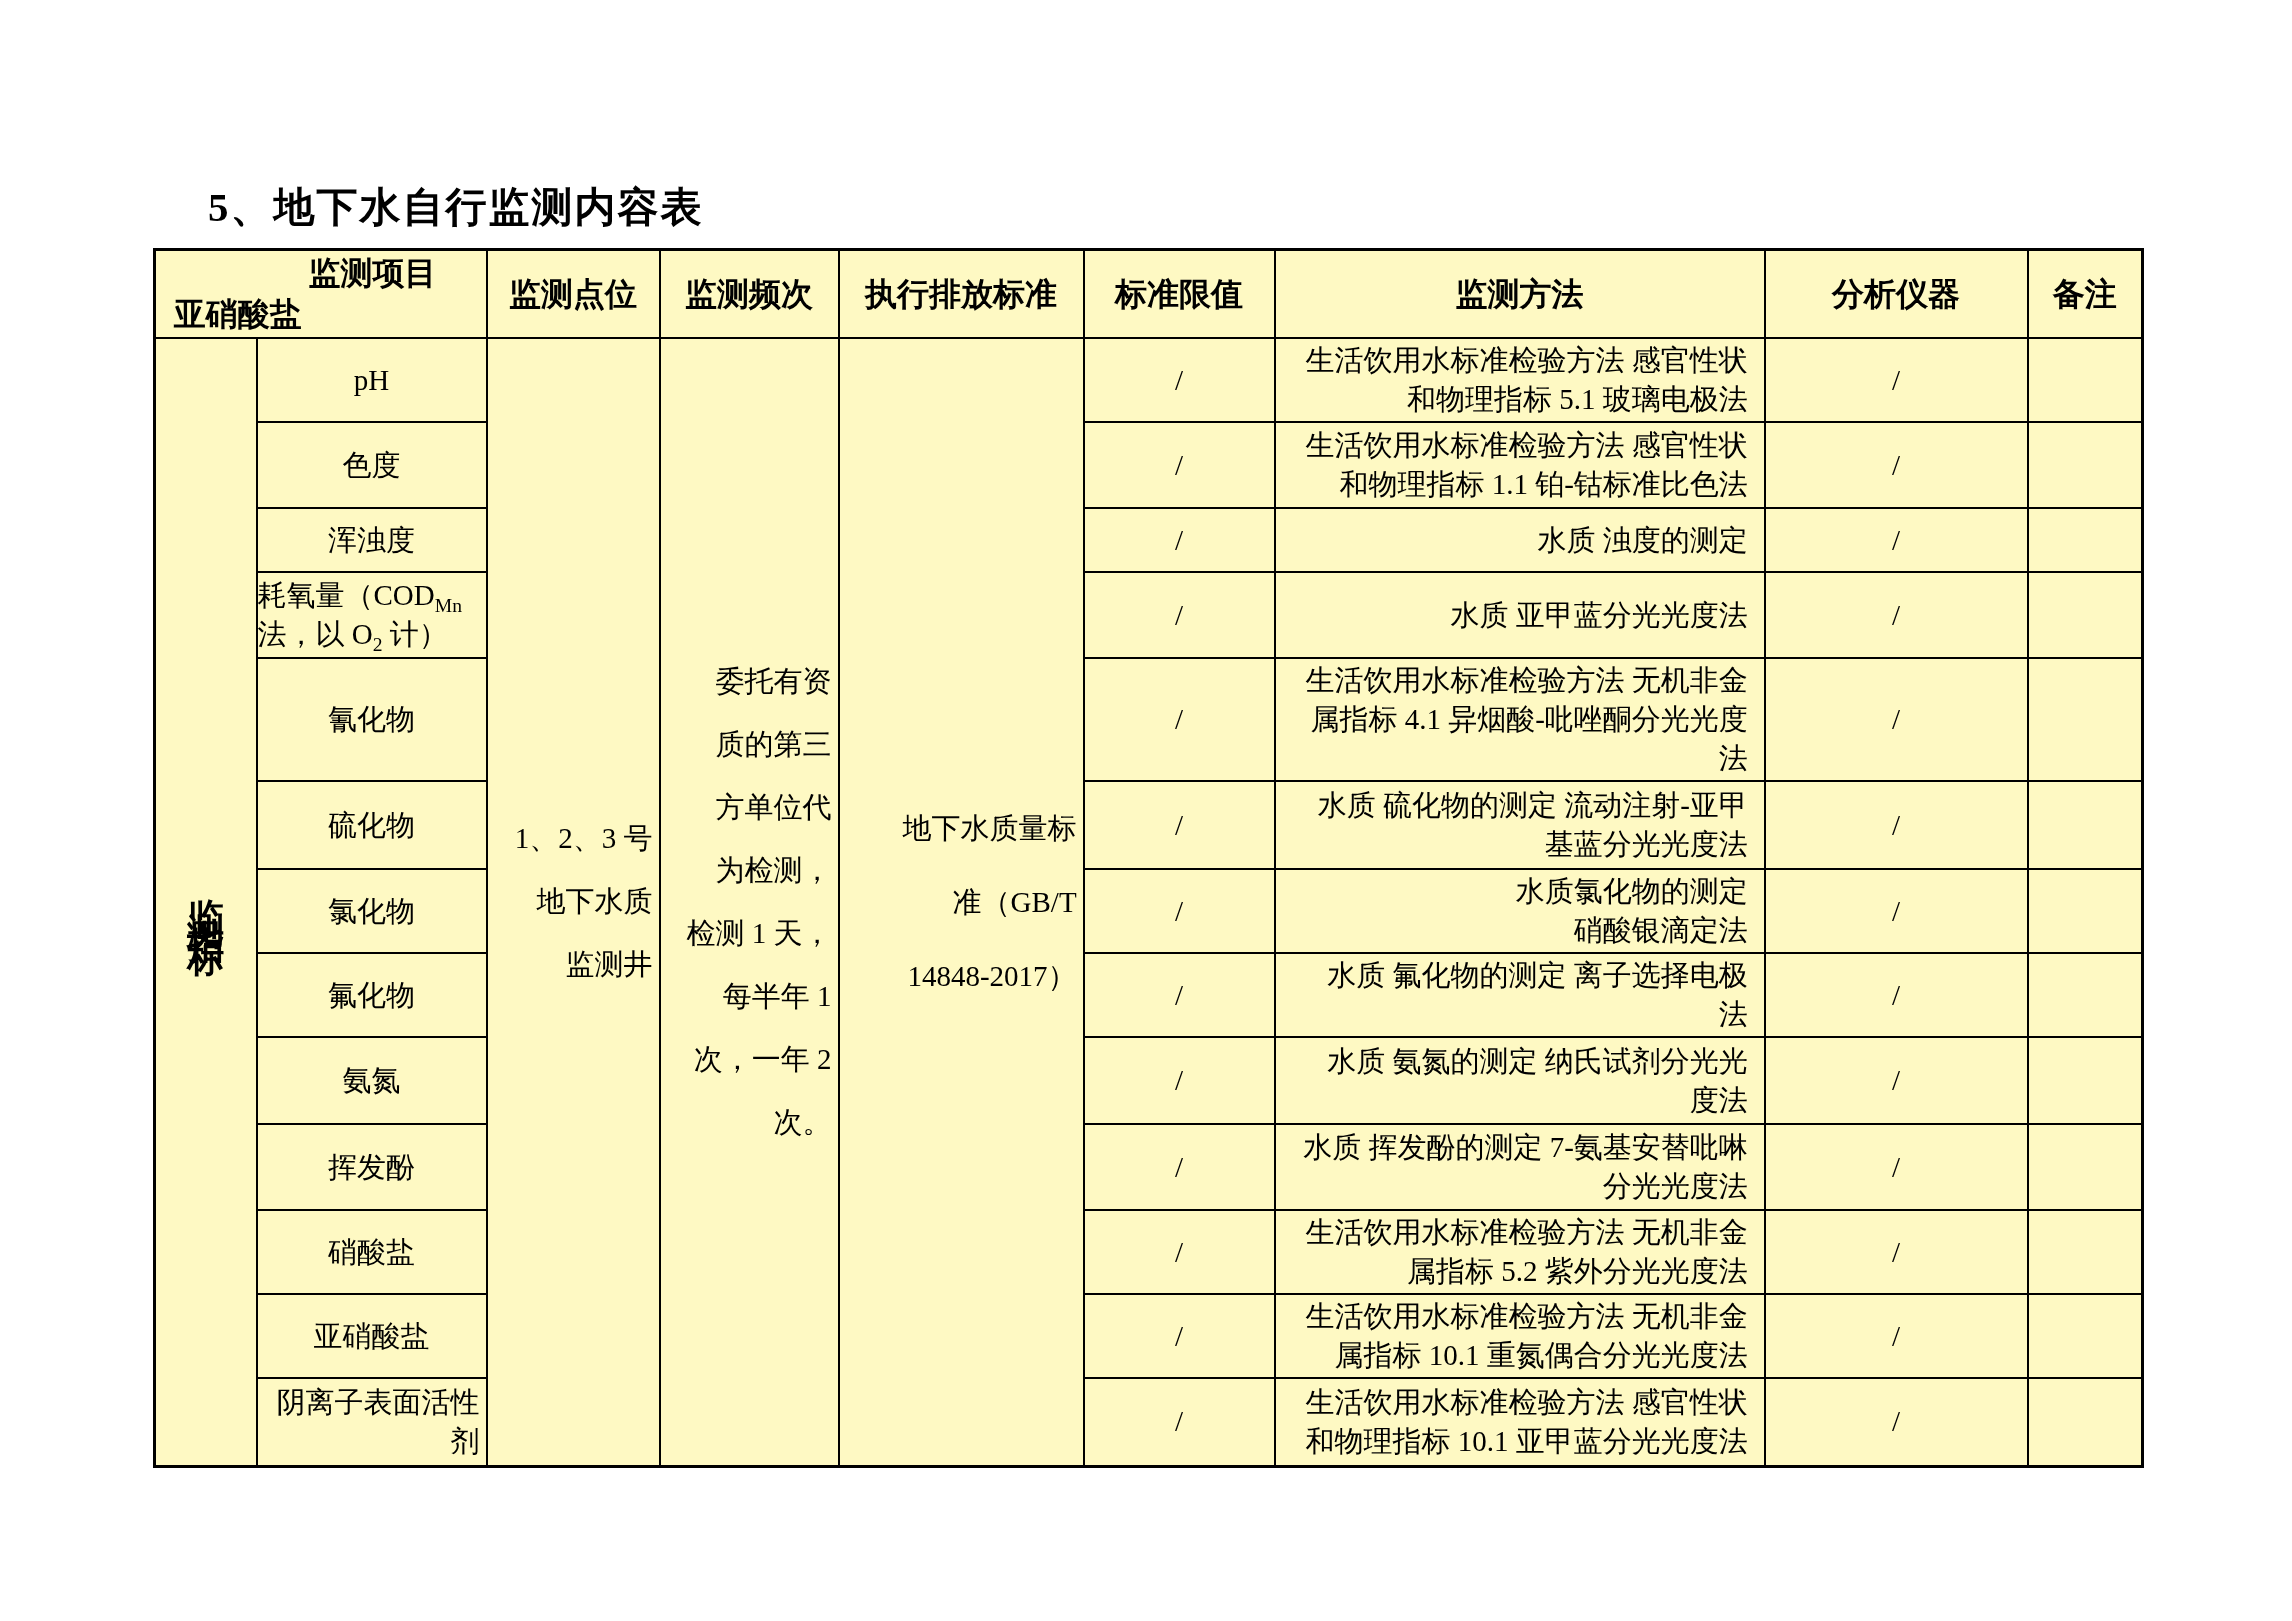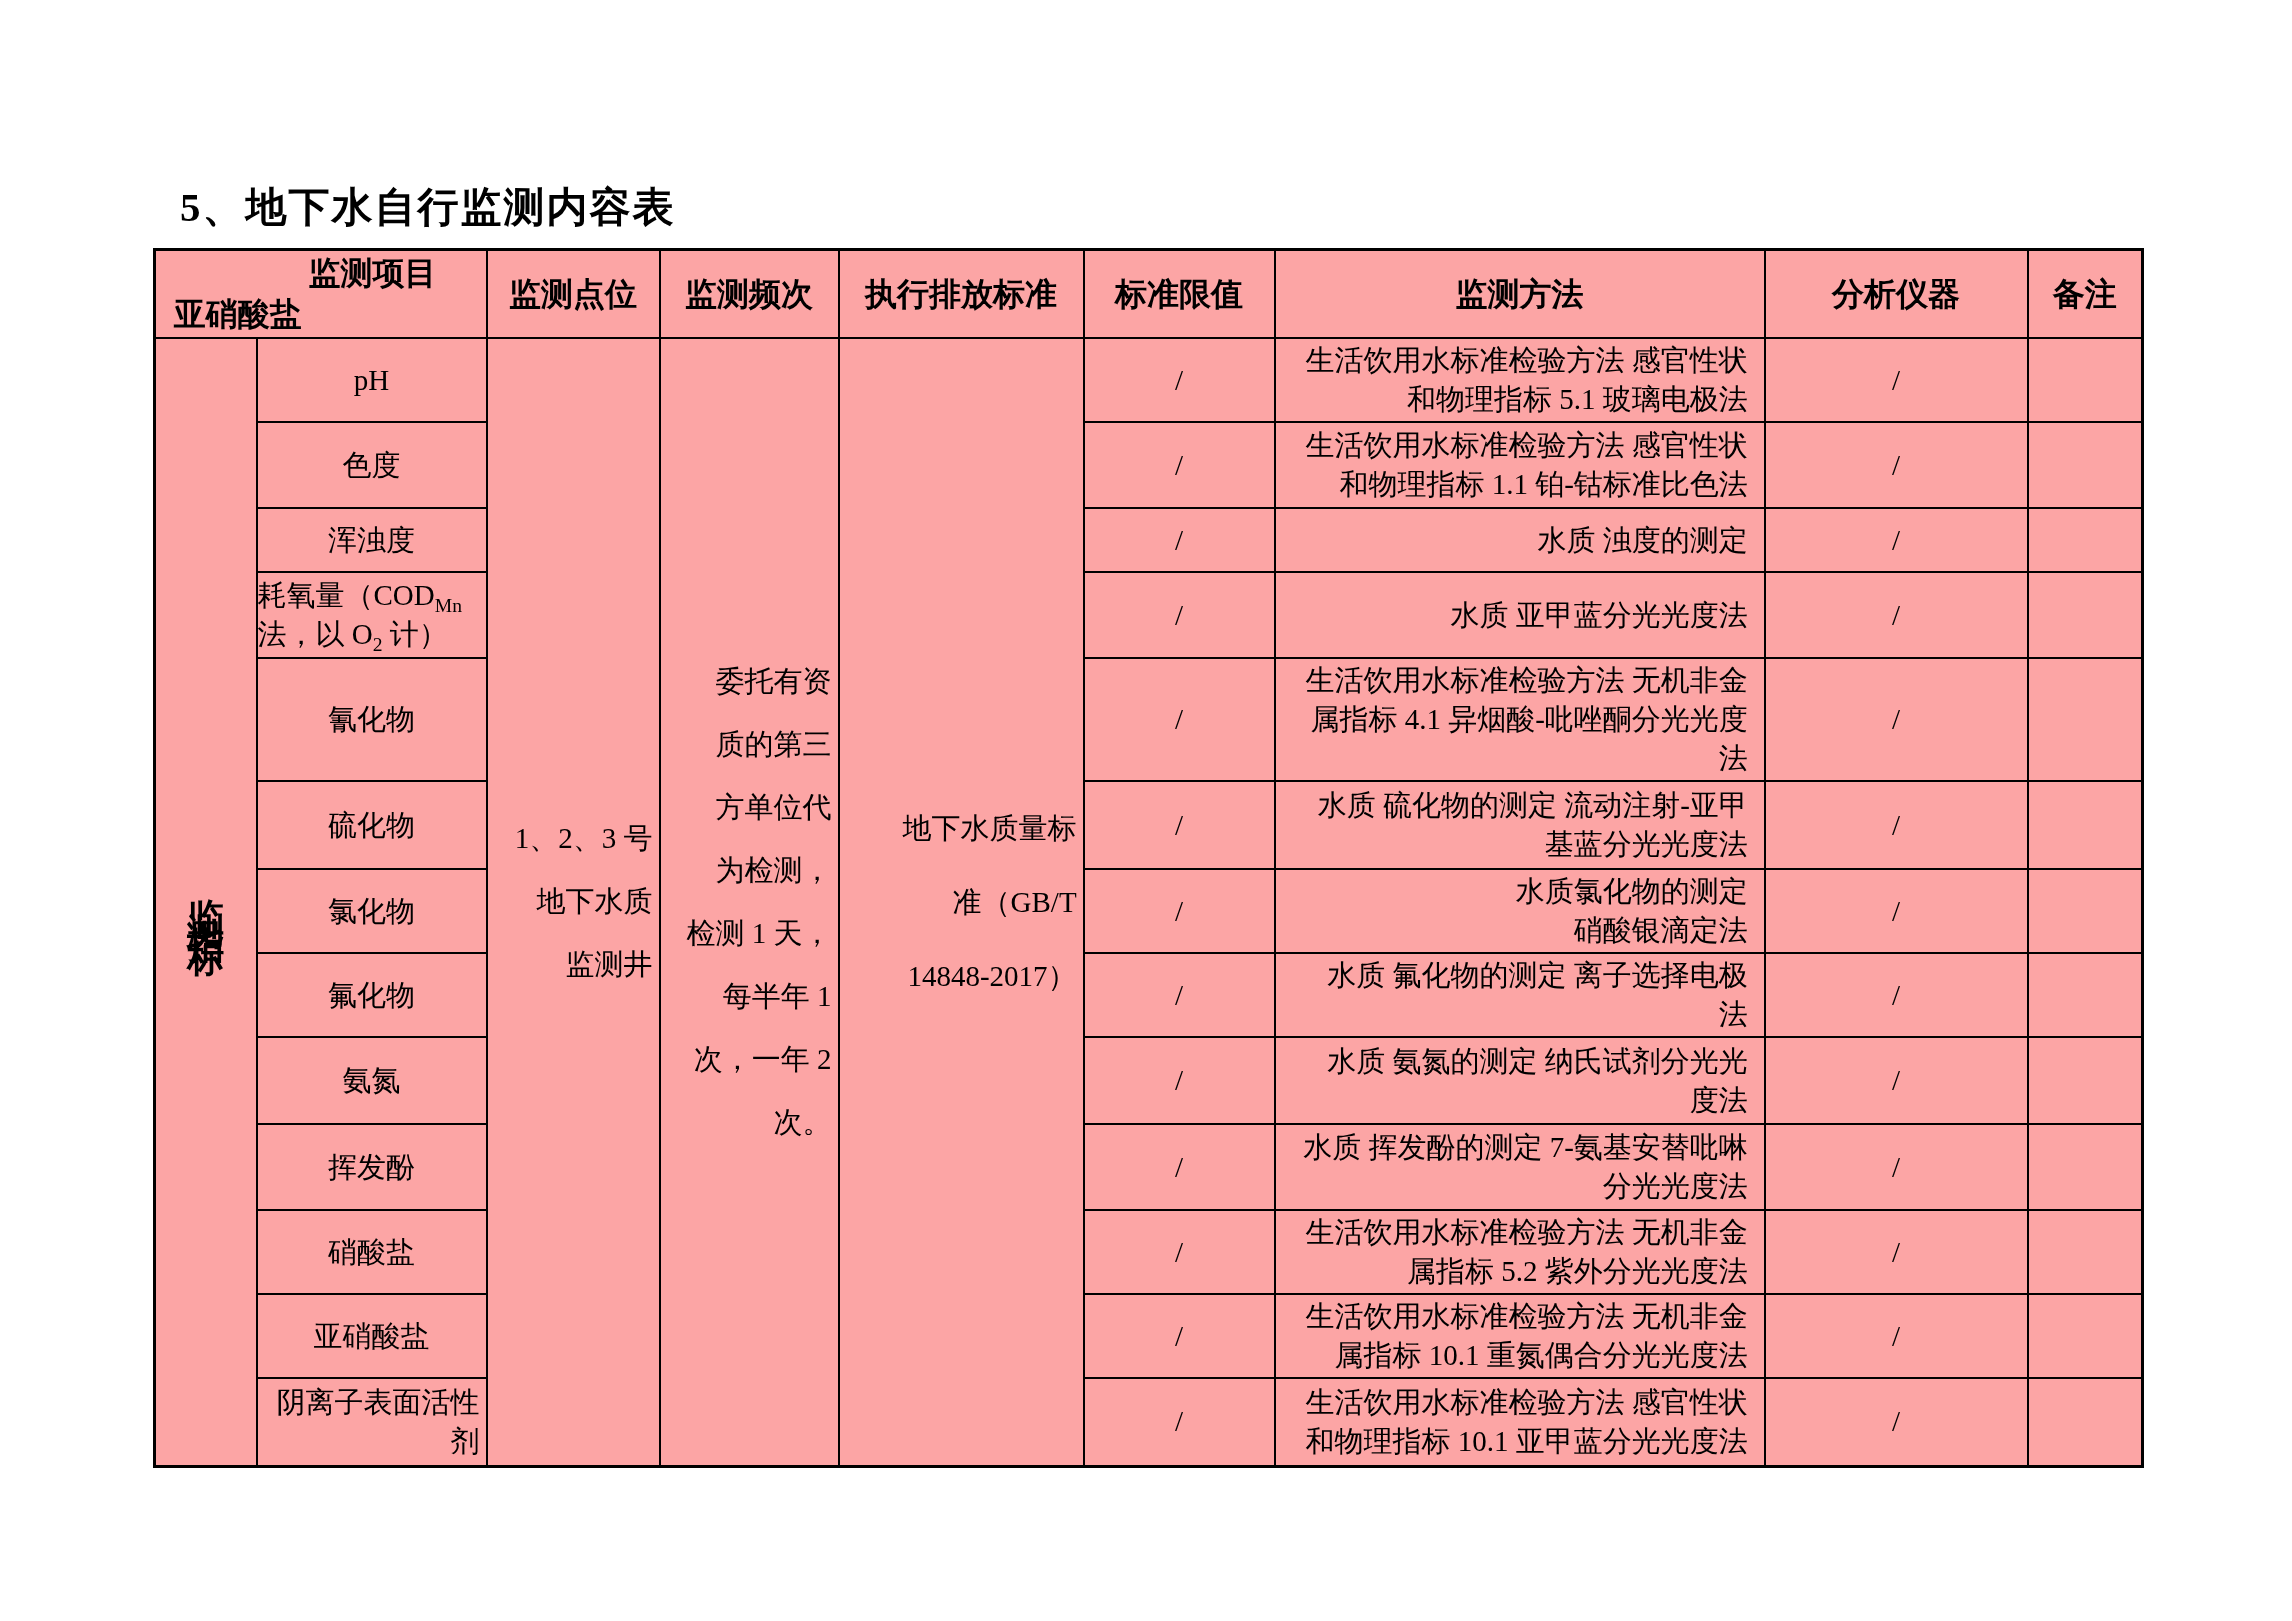--- a/index.html
+++ b/index.html
@@ -8,34 +8,34 @@
     background: #ffffff;
     font-family: "Liberation Serif", "DejaVu Serif", serif;
     color: #000000;
     position: relative;
     overflow: hidden;
   }
   .page { position: absolute; inset: 0; background: #ffffff; }
 
   .title {
     position: absolute;
-    left: 180px; top: 180px;
+    left: 208px; top: 180px;
     font-size: 41px;
     font-weight: bold;
     letter-spacing: 2px;
     white-space: nowrap;
   }
 
   table.tbl {
     position: absolute;
     left: 153px; top: 248px;
     border-collapse: collapse;
     table-layout: fixed;
     width: 1989px;
-    background: #fca5a5;
+    background: #fef9c3;
   }
   .tbl th, .tbl td {
     border: 2.9px solid #000000;
     vertical-align: middle;
     text-align: center;
     font-size: 29px;
     line-height: 39px;
     padding: 2px 5.9px;
     overflow: hidden;
     font-weight: normal;

